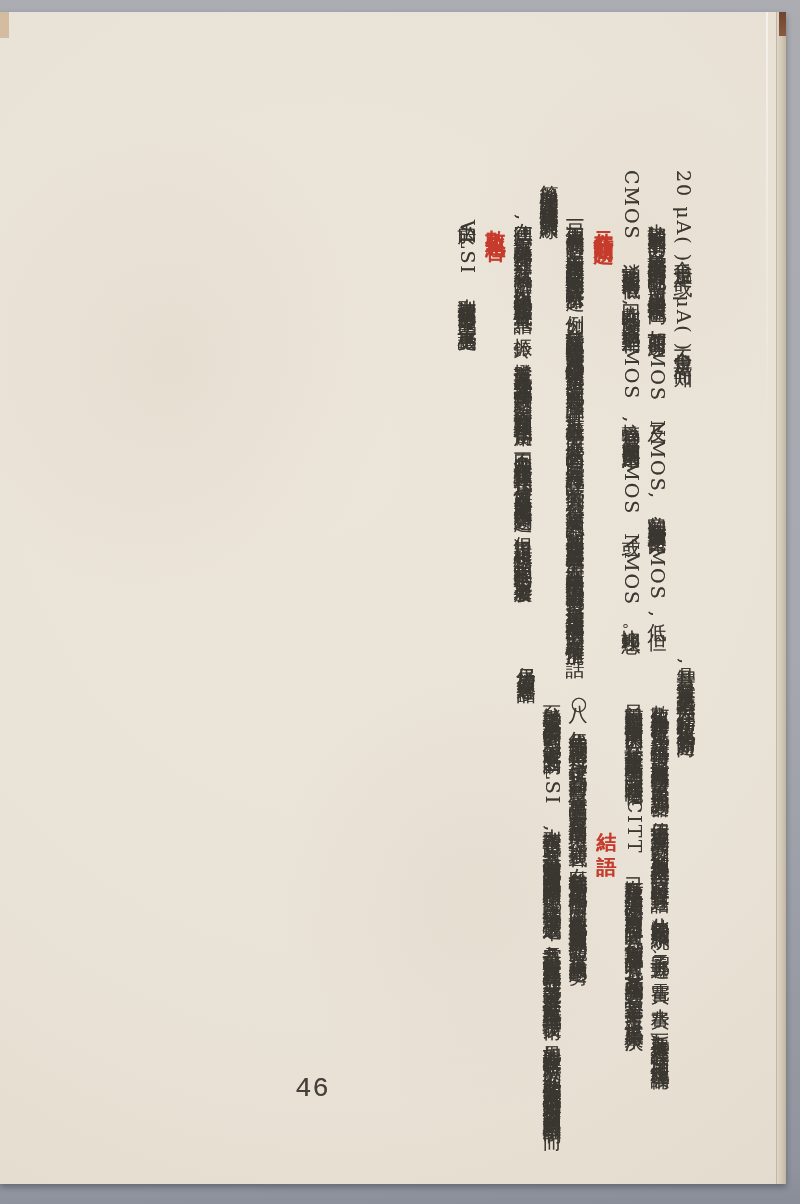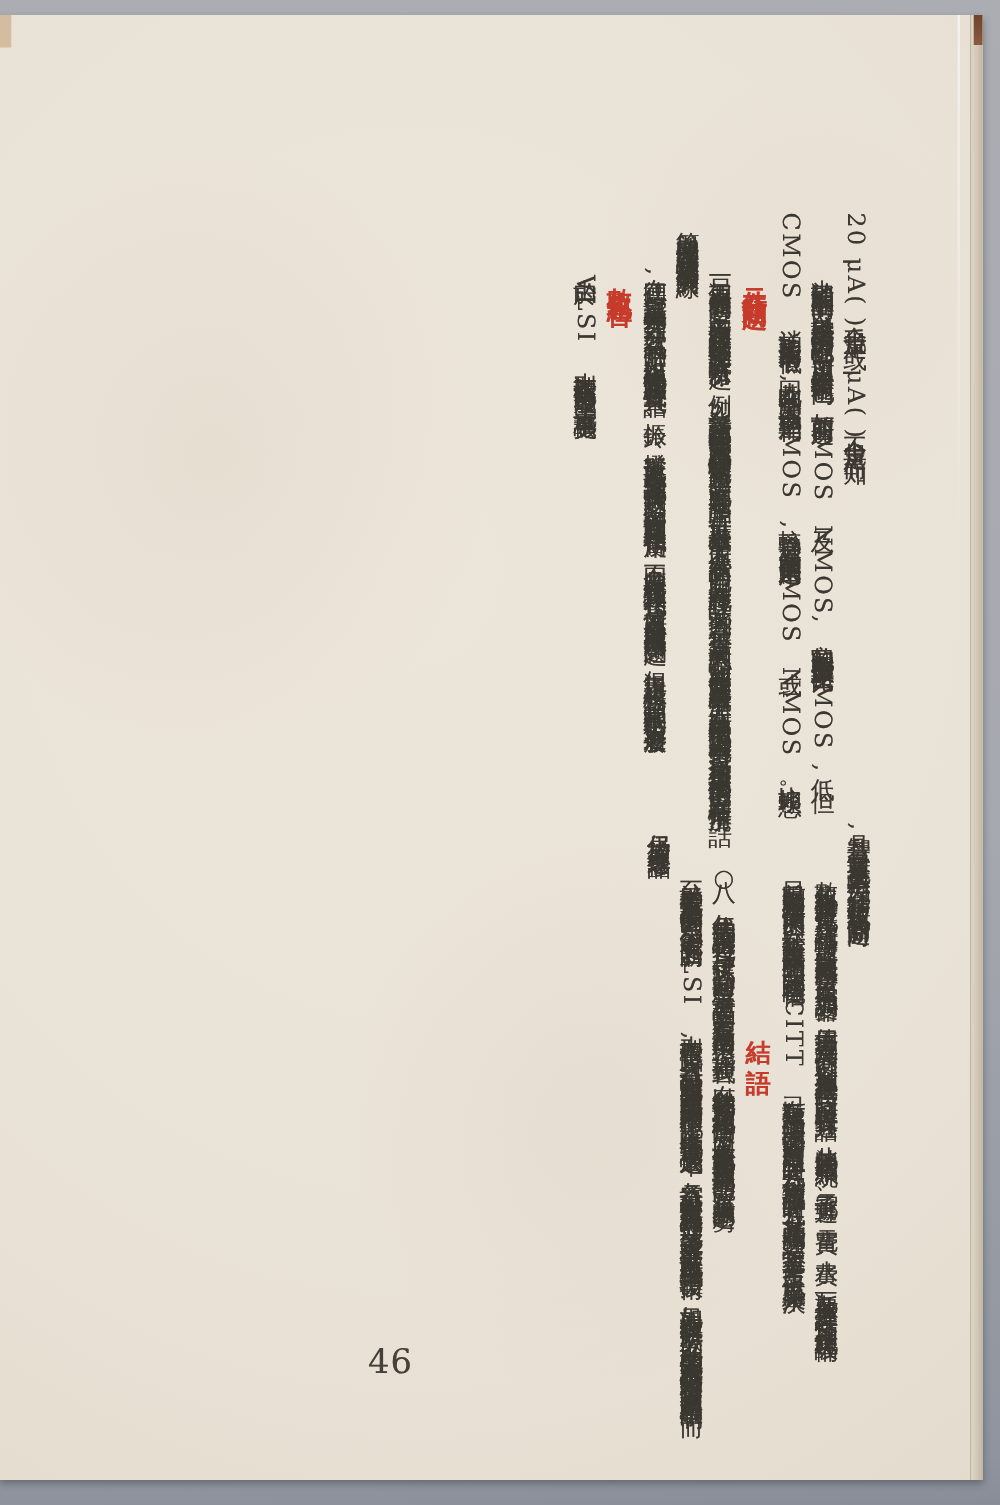--- a/index.html
+++ b/index.html
@@ -73,20 +73,21 @@
     text-indent:8.2em;
     letter-spacing:1.15em;
   }
   #top-block{top:158px;right:89px;width:628px;height:476px;}
   #bottom-block{top:640px;right:86px;width:636px;height:470px;}
   .page-num{
     position:absolute;top:1062px;left:0;width:625px;
     text-align:center;
     font-size:27px;color:#46403a;letter-spacing:1px;
     text-shadow:0 0 .5px rgba(70,64,58,.5);
+    font-family:Liberation Mono, monospace;
   }
 </style>
 </head>
 <body>
 
 <div class="photo">
   <div class="page">
 
     <div class="cover-sliver"></div>
     <div class="page-edge-right"></div>

